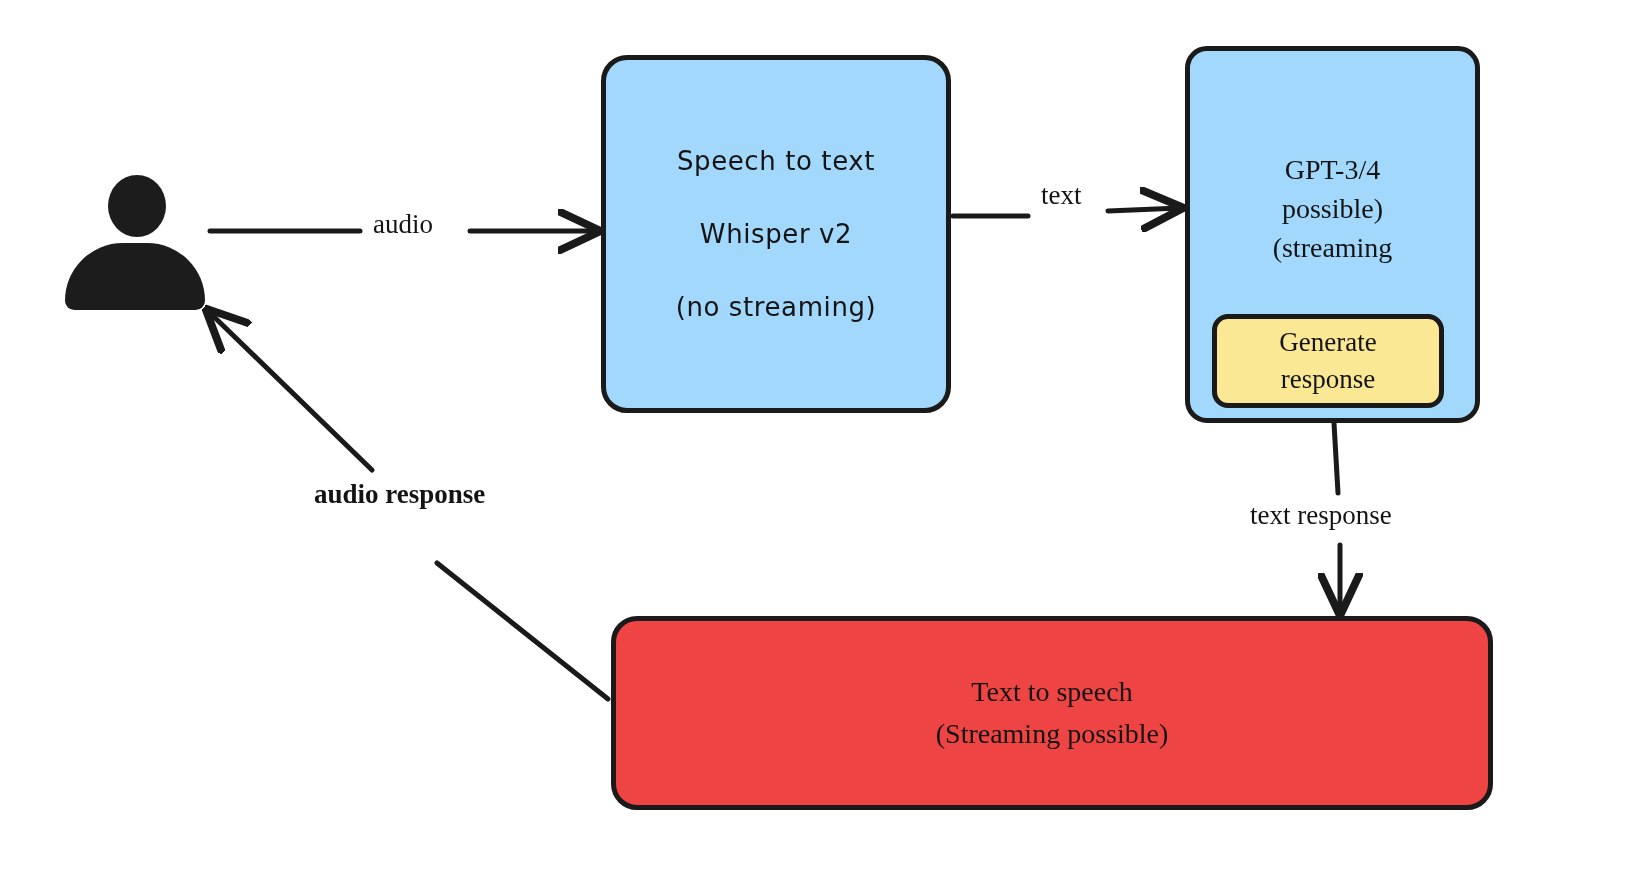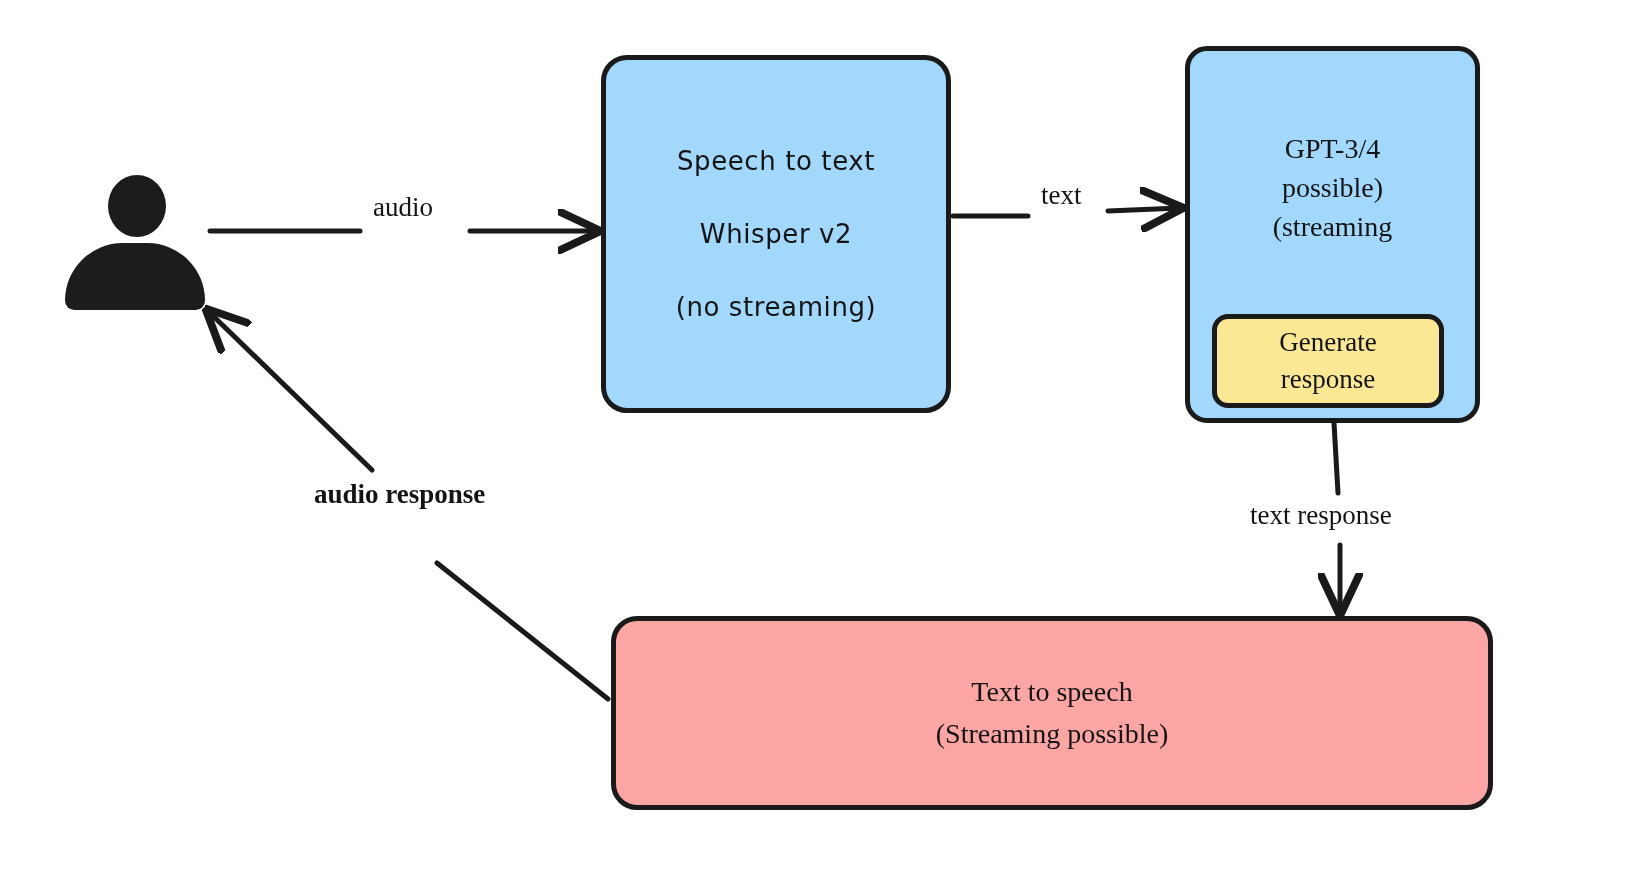--- a/index.html
+++ b/index.html
@@ -56,21 +56,21 @@
     left: 1185px;
     top: 46px;
     width: 295px;
     height: 377px;
     background: #a3d8fd;
     border-radius: 22px;
     justify-content: flex-start;
     padding-top: 0;
   }
   .gpt-title {
-    margin-top: 78px;
+    margin-top: 99px;
     font-size: 28px;
     line-height: 39px;
     width: 100%;
   }
   .node-generate {
     position: absolute;
     left: 1212px;
     top: 314px;
     width: 232px;
     height: 94px;
@@ -85,21 +85,21 @@
     text-align: center;
     font-size: 27px;
     line-height: 37px;
     color: #141414;
   }
   .node-tts {
     left: 611px;
     top: 616px;
     width: 882px;
     height: 194px;
-    background: #fca5a5;
+    background: #ef4444;
     border-radius: 26px;
     align-items: center;
   }
   .node-tts .line {
     font-size: 28px;
     line-height: 42px;
   }
 
   
   .person {
@@ -131,21 +131,21 @@
   
   .elabel {
     position: absolute;
     color: #141414;
     font-size: 27px;
     line-height: 30px;
     white-space: nowrap;
     background: #ffffff;
     padding: 0 6px;
   }
-  .lbl-audio      { left: 367px;  top: 192px; }
+  .lbl-audio      { left: 367px;  top: 209px; }
   .lbl-text       { left: 1035px; top: 180px; }
   .lbl-audio-resp { left: 308px;  top: 479px; font-weight: bold; }
   .lbl-text-resp  { left: 1244px; top: 500px; }
 </style>
 </head>
 <body>
 
 <div id="canvas">
 
   <svg id="wires" viewBox="0 0 1648 894">

